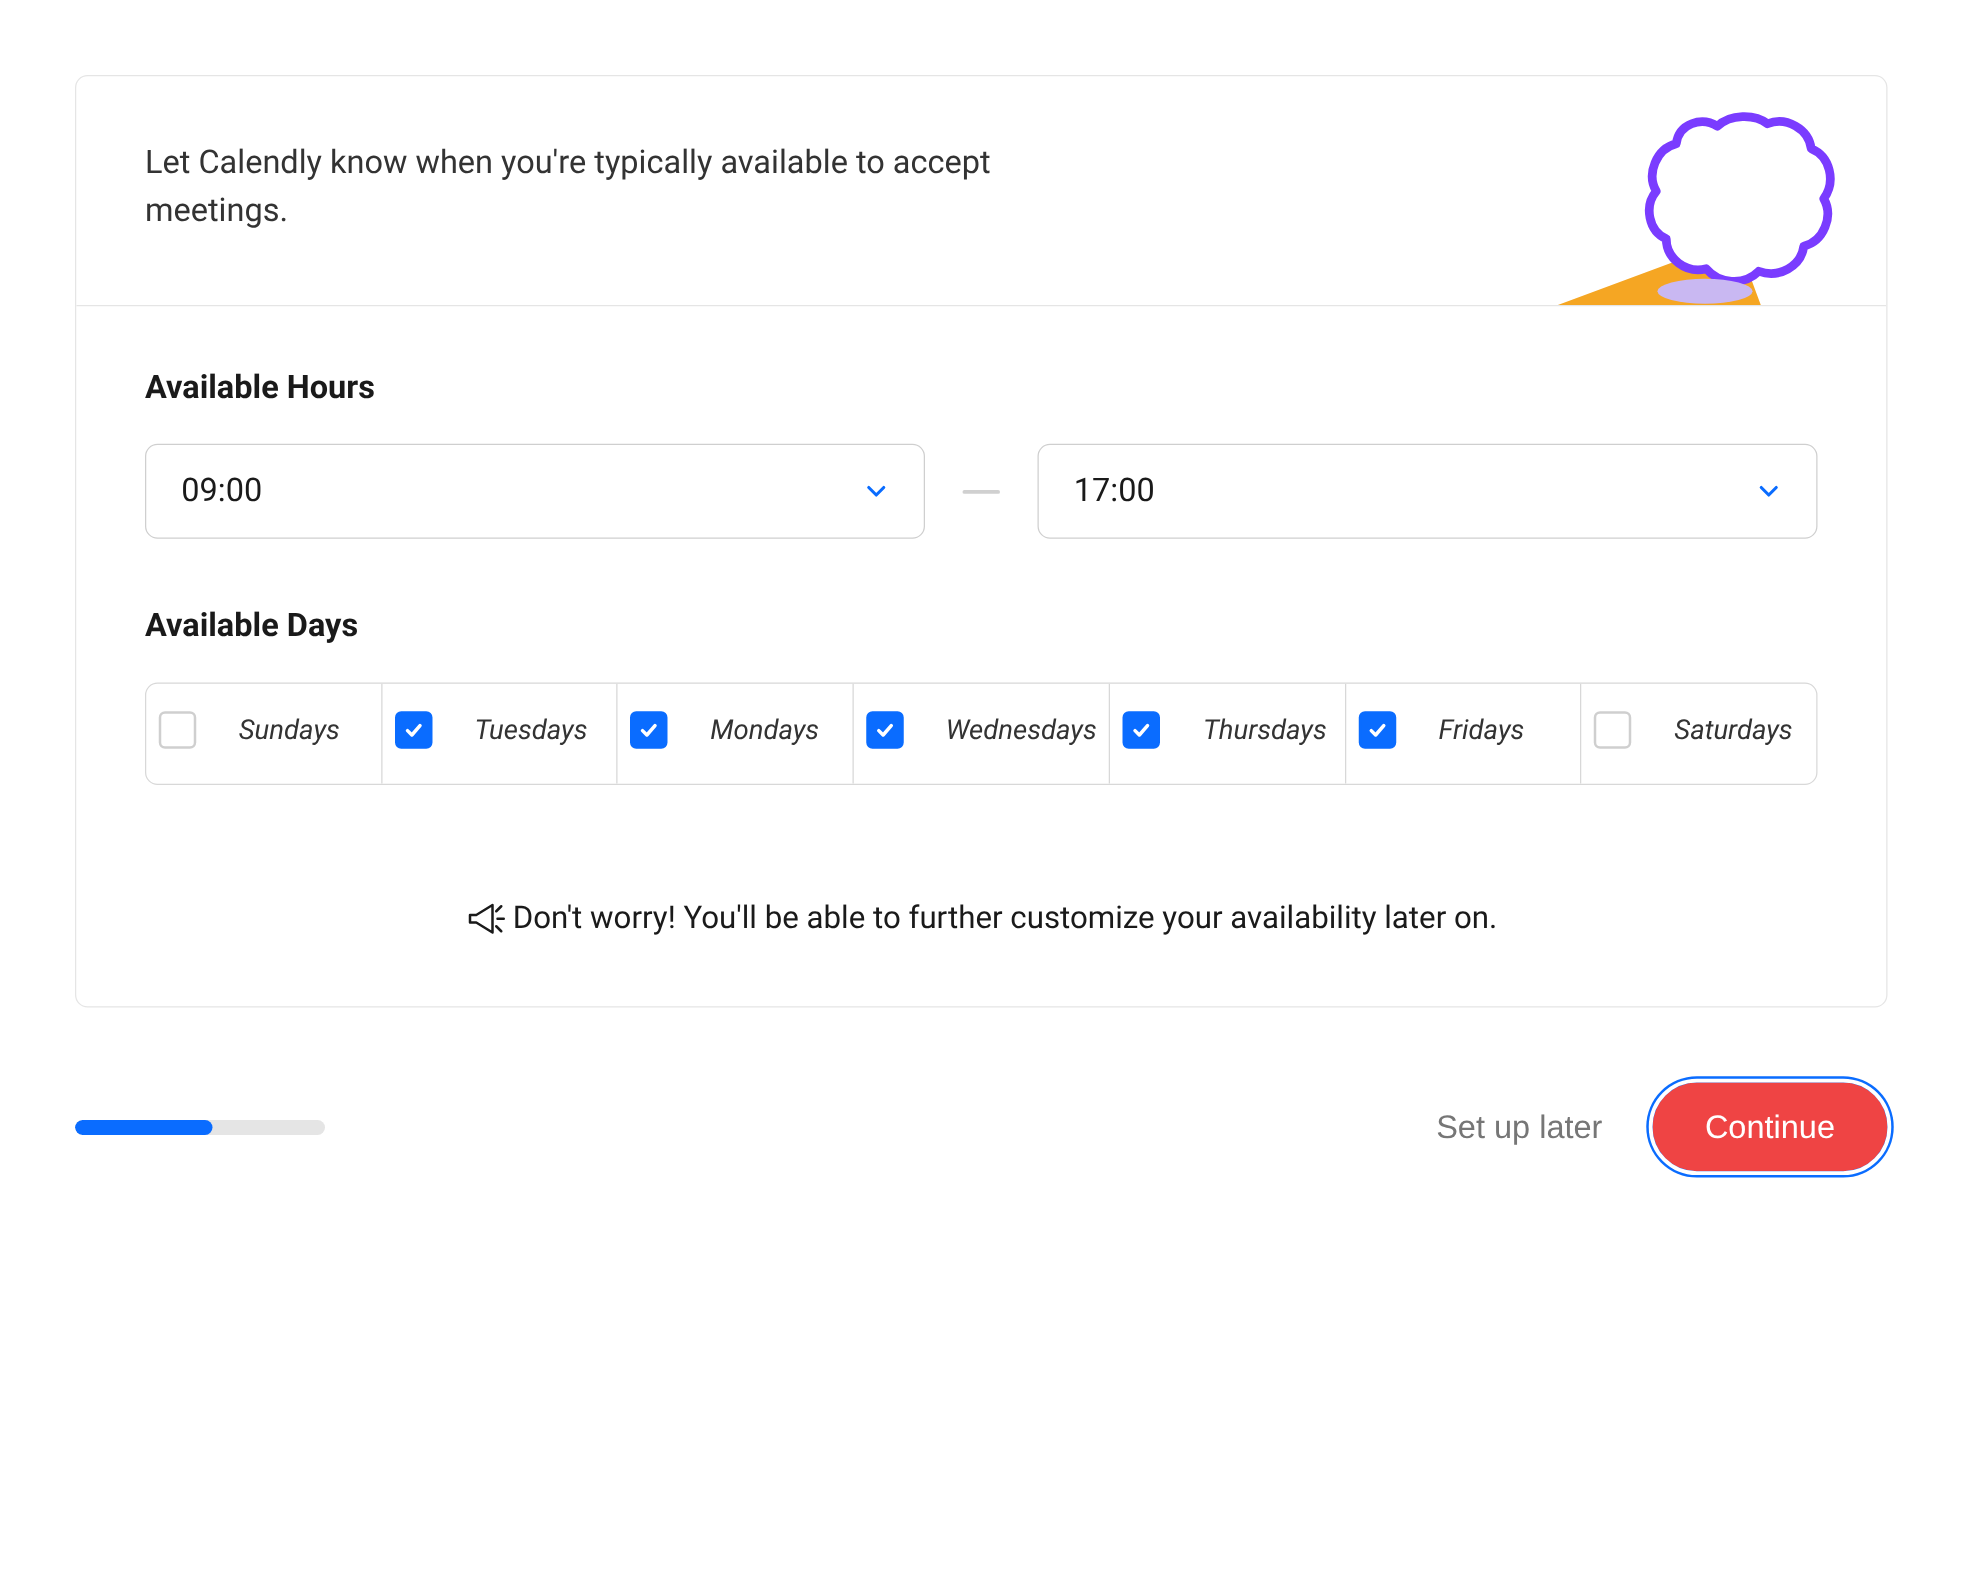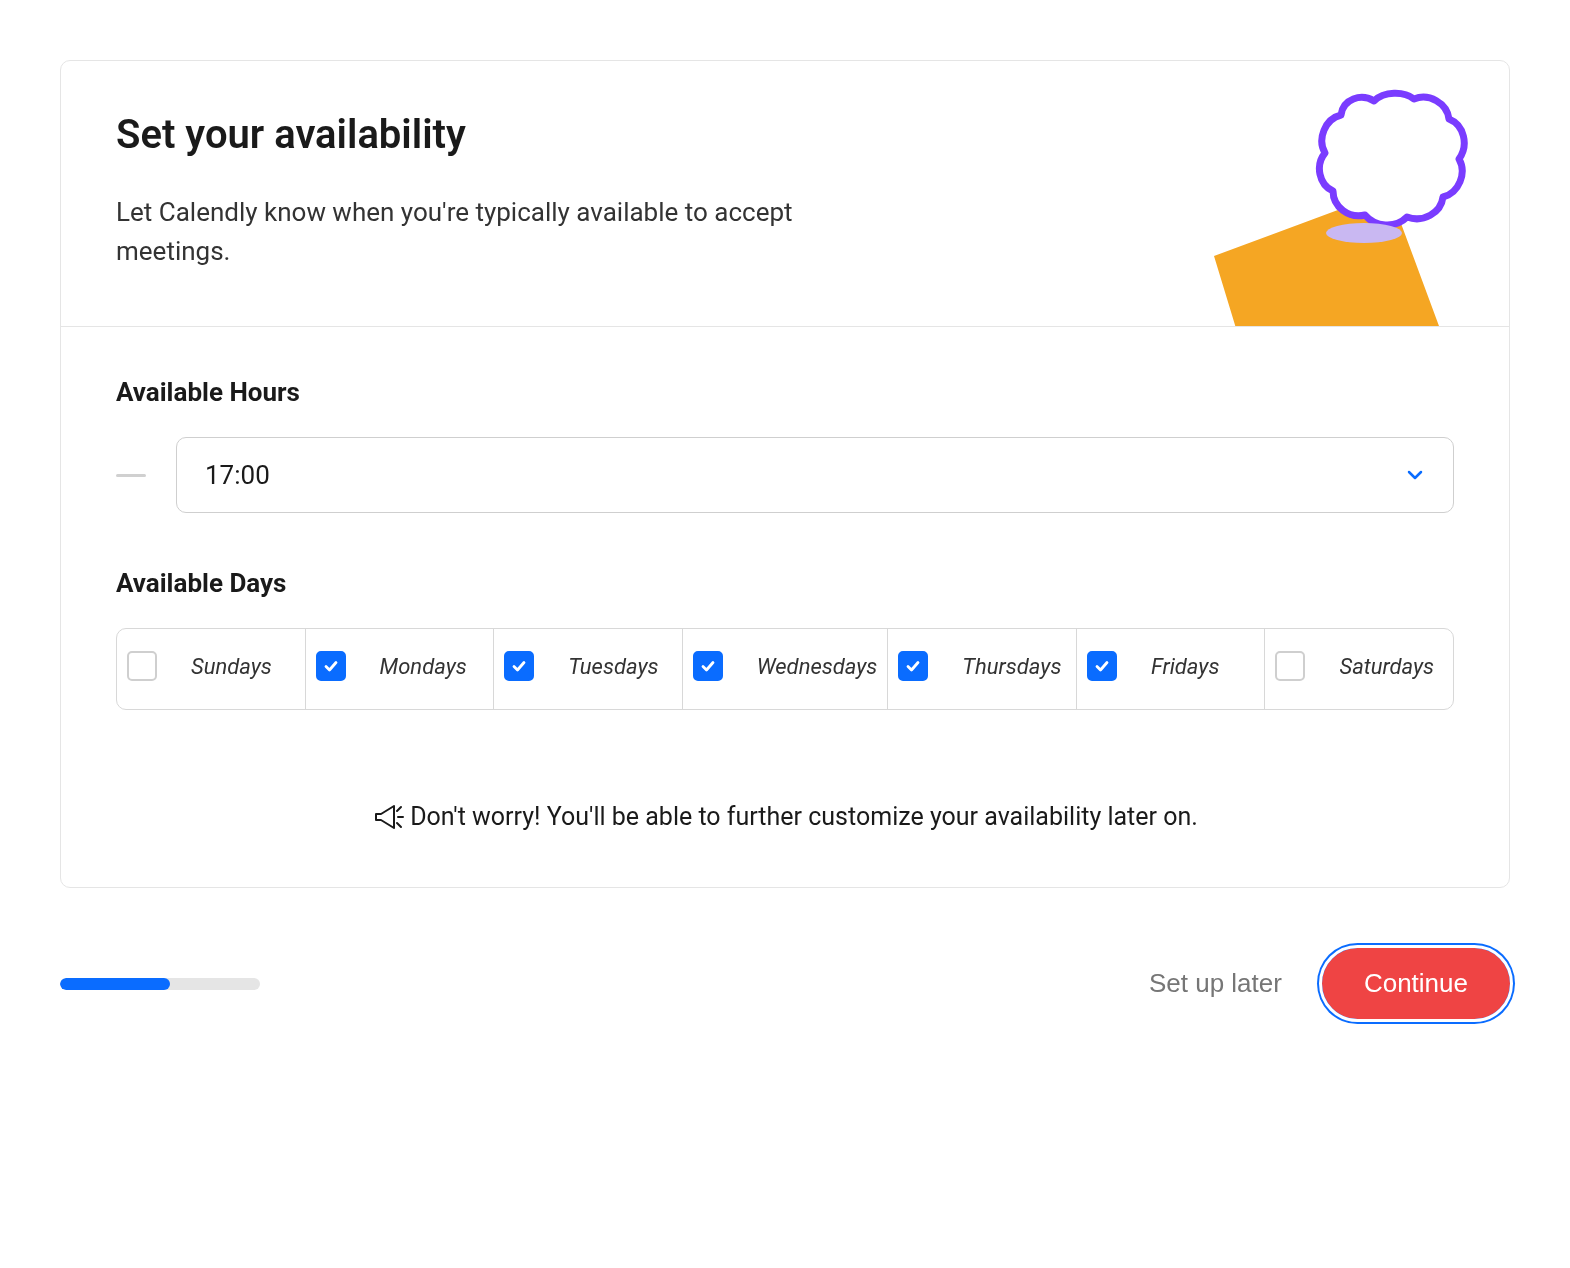--- a/index.html
+++ b/index.html
@@ -186,21 +186,20 @@
       outline: 3px solid #fff;
       box-shadow: 0 0 0 5px #0a6cff;
     }
   </style>
 </head>
 <body>
 
 <div class="card">
 
   <div class="card-header">
-    <h1 class="card-title">Set your availability</h1>
     <p class="card-subtitle">Let Calendly know when you're typically available to accept meetings.</p>
 
     <div class="decoration">
       <svg viewBox="0 0 340 310" width="340" height="310">
         <path d="M 85 175 L 260 110 L 310 245 L 250 270 L 250 330 L 170 270 L 120 290 Z" fill="#f5a623"></path>
         <path d="M 245 20 
                  C 255 10, 275 10, 285 18
                  C 300 12, 318 22, 320 38
                  C 335 44, 340 64, 330 78
                  C 338 92, 330 112, 314 116
@@ -213,20 +212,28 @@
         <ellipse cx="235" cy="152" rx="38" ry="10" fill="#c9b8f2"></ellipse>
       </svg>
     </div>
   </div>
 
   <div class="card-body">
 
     <div class="section-label">Available Hours</div>
 
     <div class="hours-row">
+      <div class="time-select">
+        <span>09:00</span>
+        <span class="chevron-down">
+          <svg viewBox="0 0 20 20" width="20" height="20">
+              <path d="M4 7 L10 13 L16 7" fill="none" stroke="#0a6cff" stroke-width="2.5" stroke-linecap="round" stroke-linejoin="round"></path>
+            </svg>
+        </span>
+      </div>
 
       <div class="separator"></div>
 
       <div class="time-select">
         <span>17:00</span>
         <span class="chevron-down">
           <svg viewBox="0 0 20 20" width="20" height="20">
               <path d="M4 7 L10 13 L16 7" fill="none" stroke="#0a6cff" stroke-width="2.5" stroke-linecap="round" stroke-linejoin="round"></path>
             </svg>
         </span>
@@ -239,29 +246,29 @@
         <div class="day-cell">
           <div class="checkbox"></div>
           <div class="day-label">Sundays</div>
         </div>
         <div class="day-cell">
           <div class="checkbox checked">
             <svg class="checkmark" viewBox="0 0 16 16">
               <path d="M3 8.5 L6.5 12 L13 4.5" fill="none" stroke="#fff" stroke-width="2.8" stroke-linecap="round" stroke-linejoin="round"></path>
             </svg>
           </div>
+          <div class="day-label">Tuesdays</div>
+        </div>
+        <div class="day-cell">
+          <div class="checkbox checked">
+            <svg class="checkmark" viewBox="0 0 16 16">
+              <path d="M3 8.5 L6.5 12 L13 4.5" fill="none" stroke="#fff" stroke-width="2.8" stroke-linecap="round" stroke-linejoin="round"></path>
+            </svg>
+          </div>
           <div class="day-label">Mondays</div>
-        </div>
-        <div class="day-cell">
-          <div class="checkbox checked">
-            <svg class="checkmark" viewBox="0 0 16 16">
-              <path d="M3 8.5 L6.5 12 L13 4.5" fill="none" stroke="#fff" stroke-width="2.8" stroke-linecap="round" stroke-linejoin="round"></path>
-            </svg>
-          </div>
-          <div class="day-label">Tuesdays</div>
         </div>
         <div class="day-cell">
           <div class="checkbox checked">
             <svg class="checkmark" viewBox="0 0 16 16">
               <path d="M3 8.5 L6.5 12 L13 4.5" fill="none" stroke="#fff" stroke-width="2.8" stroke-linecap="round" stroke-linejoin="round"></path>
             </svg>
           </div>
           <div class="day-label">Wednesdays</div>
         </div>
         <div class="day-cell">

